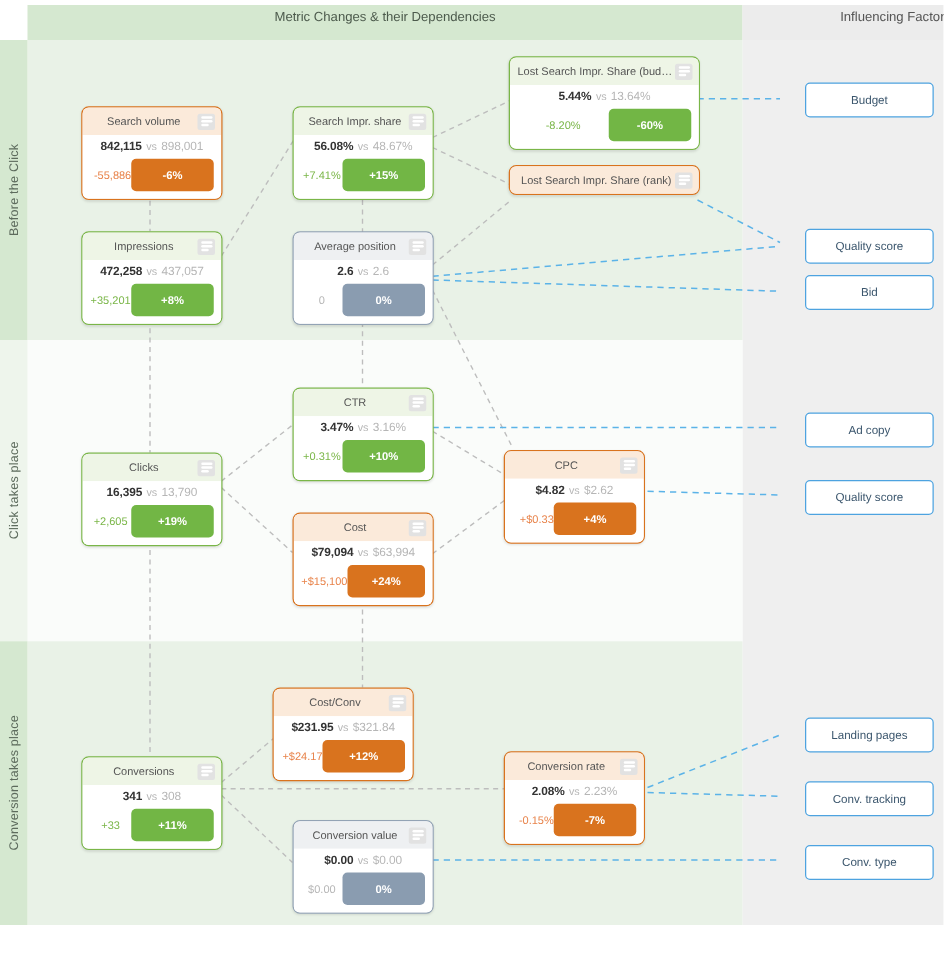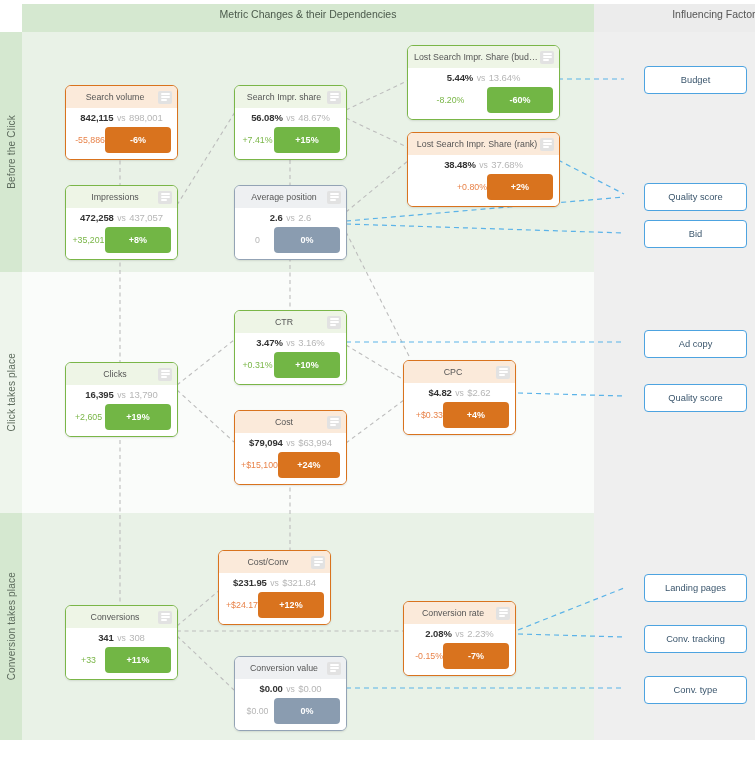--- a/index.html
+++ b/index.html
@@ -266,31 +266,20 @@
 
   <div class="card c-orange" style="left:407px;top:132px;width:151px;">
     <div class="chead">
       <div class="ctitle">Lost Search Impr. Share (rank)</div>
       <div class="licon">
           <i></i>
           <i></i>
           <i></i>
         </div>
     </div>
-    <div class="cbody">
-      <div class="vals">
-        <b>38.48%</b>
-        <span class="vs">vs</span>
-        <i>37.68%</i>
-      </div>
-      <div class="foot">
-        <div class="delta">+0.80%</div>
-        <div class="pill">+2%</div>
-      </div>
-    </div>
   </div>
 
   <div class="card c-green" style="left:65px;top:362px;">
     <div class="chead">
       <div class="ctitle">Clicks</div>
       <div class="licon">
           <i></i>
           <i></i>
           <i></i>
         </div>

